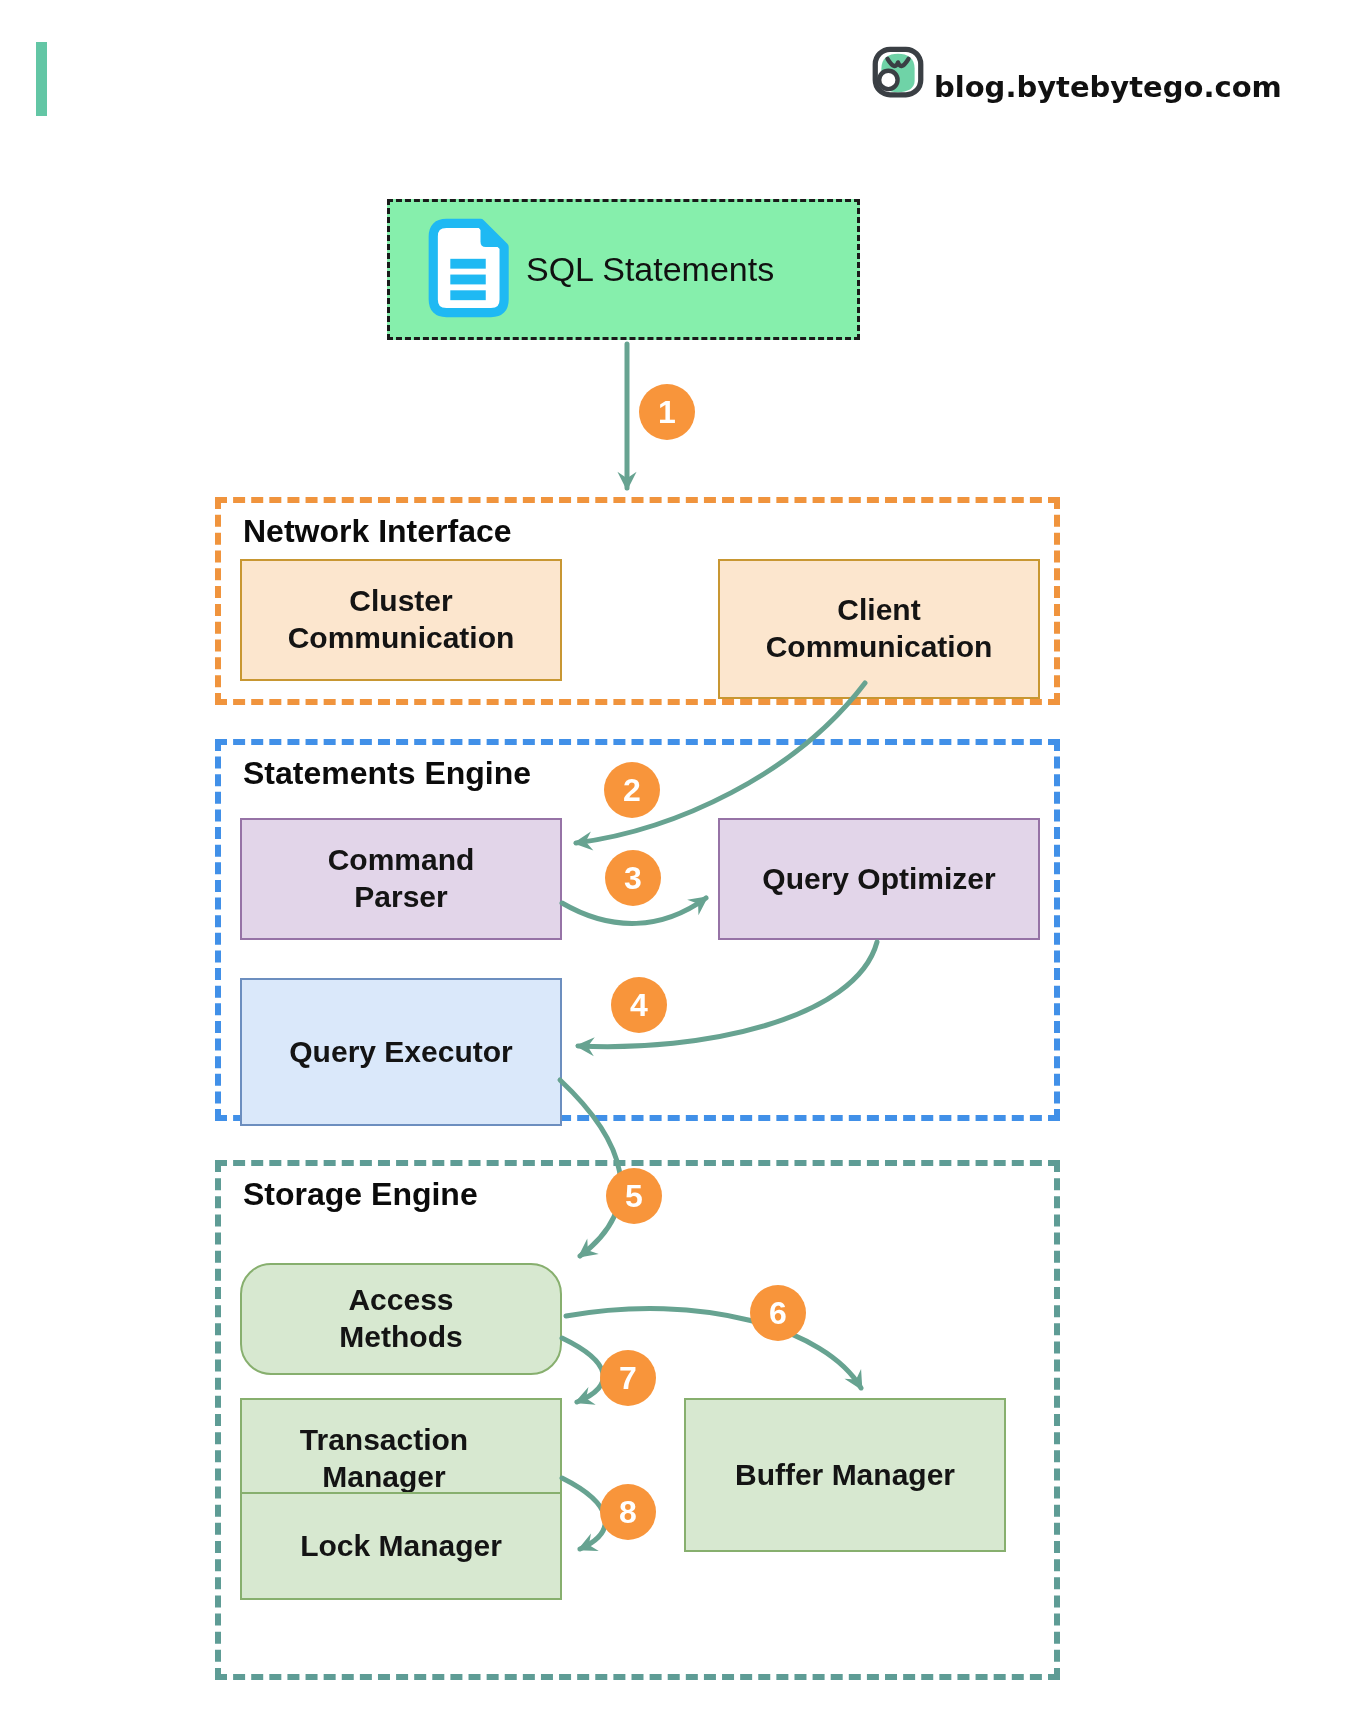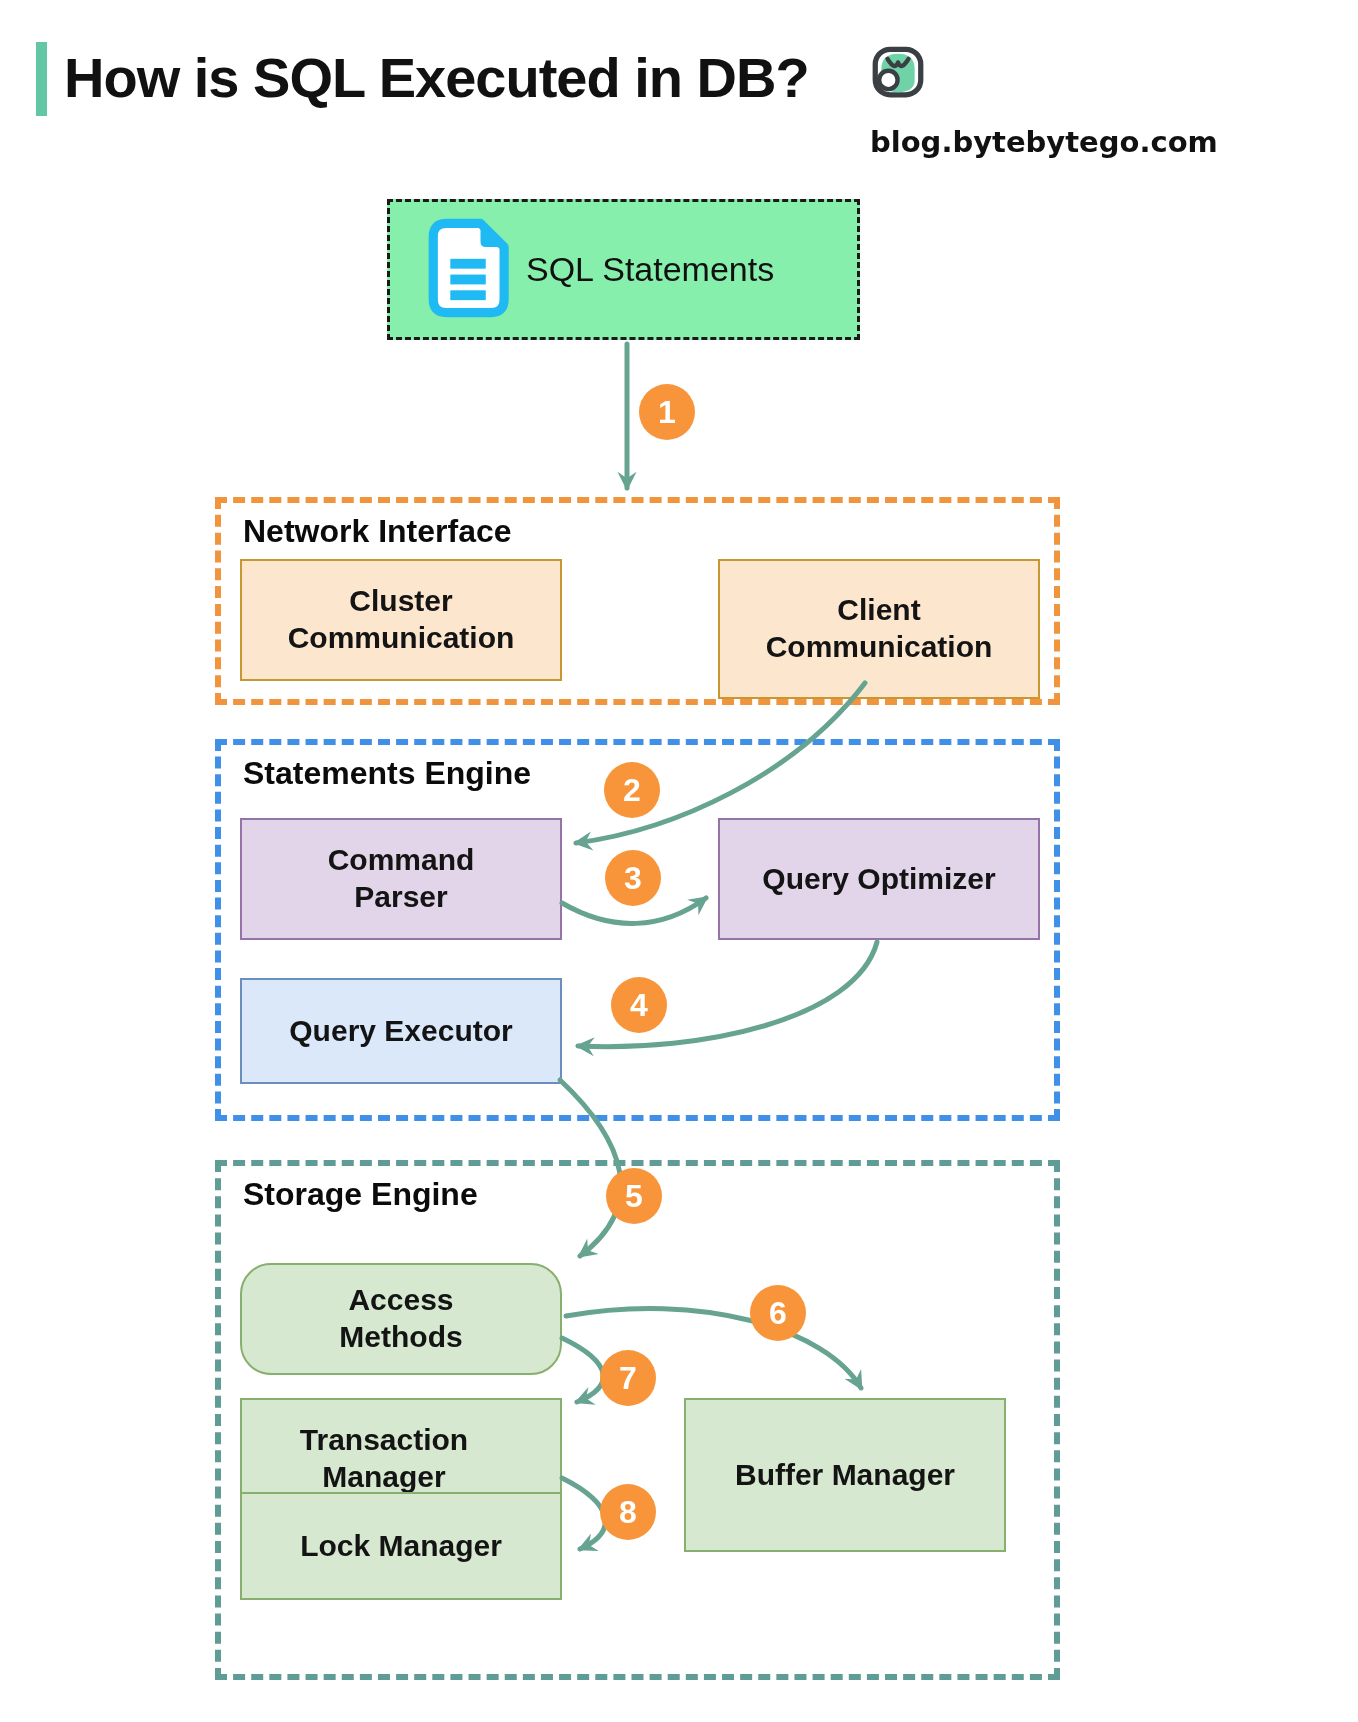--- a/index.html
+++ b/index.html
@@ -4,21 +4,21 @@
 <style>
   html,body{margin:0;padding:0;background:#ffffff;}
   .canvas{
     position:relative;width:1358px;height:1722px;background:#ffffff;overflow:hidden;
     font-family:"Liberation Sans", sans-serif;color:#111;
   }
   
   .accent-bar{position:absolute;left:36px;top:42px;width:11px;height:74px;background:#63C6A5;}
   .page-title{position:absolute;left:64px;top:40px;height:76px;line-height:76px;
     font-size:56px;font-weight:bold;letter-spacing:-1px;white-space:nowrap;}
-  .brand{position:absolute;left:870px;top:44px;display:flex;align-items:flex-start;gap:21px;flex-direction:column;}
+  .brand{position:absolute;left:870px;top:44px;display:flex;align-items:flex-end;gap:8px;}
   .brand-text{font-family:"DejaVu Sans", sans-serif;font-weight:bold;font-size:29px;color:#111;}
   
   .sql-box{position:absolute;left:387px;top:199px;width:473px;height:141px;
     border:3px dashed #1a1a1a;box-sizing:border-box;display:flex;align-items:center;
     justify-content:flex-start;gap:14px;padding-left:38px;background:#86efac;}
   .sql-label{font-size:34px;color:#111;}
   
   .section{position:absolute;box-sizing:border-box;background:transparent;}
   .sec-ni{left:215px;top:497px;width:845px;height:208px;border:6px dashed #F0943D;}
   .sec-re{left:215px;top:739px;width:845px;height:382px;border:6px dashed #4190E8;}
@@ -29,40 +29,39 @@
     justify-content:center;text-align:center;font-size:30px;line-height:1.22;color:#141414;
     padding:0 42px;font-weight:bold;}
   .peach{background:#FCE6CE;border:2px solid #C89732;}
   .purple{background:#E2D5E9;border:2px solid #9673A6;}
   .blue{background:#DAE8FA;border:2px solid #6C8EBF;}
   .green{background:#D7E8D0;border:2px solid #87AF6E;}
   .b-cluster{left:240px;top:559px;height:122px;}
   .b-client{left:718px;top:559px;height:140px;}
   .b-parser{left:240px;top:818px;height:122px;}
   .b-optimizer{left:718px;top:818px;height:122px;}
-  .b-executor{left:240px;top:978px;height:106px;}
+  .b-executor{left:240px;top:978px;height:148px;}
   .b-access{left:240px;top:1263px;height:112px;border-radius:31px;}
   .b-transaction{left:240px;top:1398px;height:122px;padding-left:8px;}
   .b-buffer{left:684px;top:1398px;height:154px;}
   .b-lock{left:240px;top:1492px;height:108px;}
   
   .arrows{position:absolute;left:0;top:0;width:1358px;height:1722px;pointer-events:none;z-index:4;}
   .badge{position:absolute;width:56px;height:56px;border-radius:50%;background:#F8953B;color:#fff;
     font-size:32px;font-weight:bold;display:flex;align-items:center;justify-content:center;z-index:5;}
   .bg1{left:639px;top:384px;} .bg2{left:604px;top:762px;} .bg3{left:605px;top:850px;}
   .bg4{left:611px;top:977px;} .bg5{left:606px;top:1168px;} .bg6{left:750px;top:1285px;}
   .bg7{left:600px;top:1350px;} .bg8{left:600px;top:1484px;}
 </style>
 </head>
 <body>
 
 <div class="canvas">
 
   <div class="accent-bar"></div>
-  <div class="page-title">How is SQL Executed in DB?</div>
 
   <div class="brand">
     <span>
       <svg width="56" height="56" viewBox="0 0 64 64">
         <rect x="6" y="6" width="52" height="52" rx="17" fill="#ffffff" stroke="#3A3F44" stroke-width="6"></rect>
         <path d="M13 28 C13 16 21 11 32 11 C43 11 51 16 51 28 V42 C51 51 43 55 32 55 C21 55 13 51 13 42 Z" fill="#6FD3A7"></path>
         <circle cx="21" cy="41" r="10.5" fill="#ffffff" stroke="#3A3F44" stroke-width="5"></circle>
         <path d="M20 17 C26 27 30 27 32 21 C34 27 38 27 44 17" fill="none" stroke="#3A3F44" stroke-width="5" stroke-linecap="round" stroke-linejoin="round"></path>
       </svg>
     </span>

